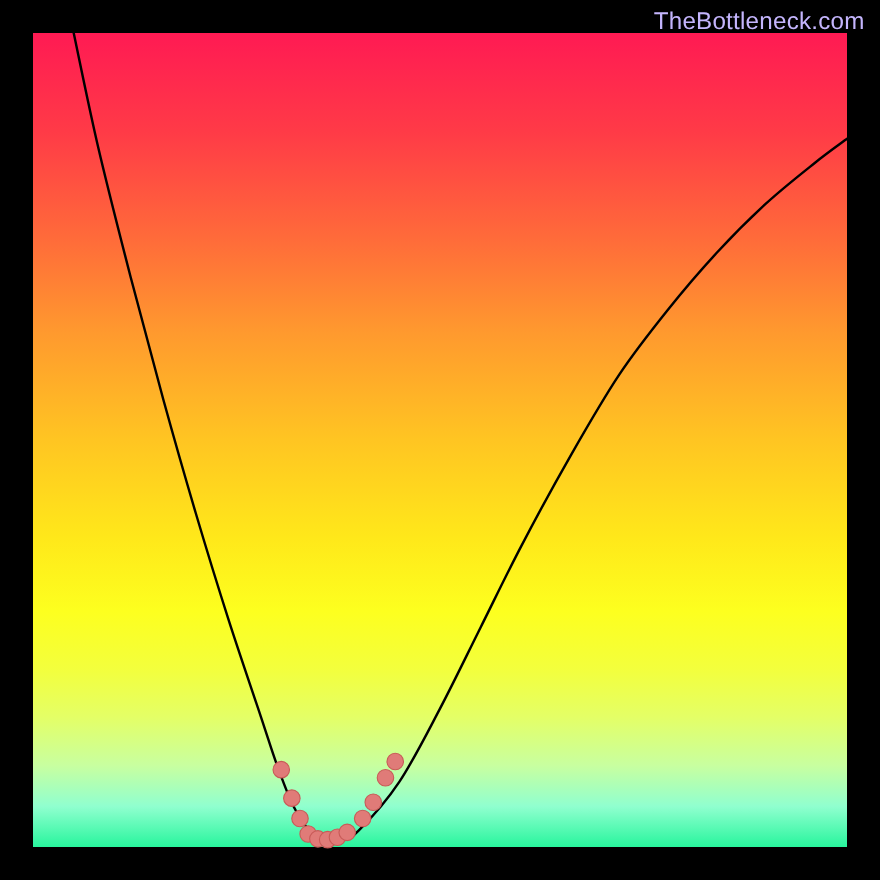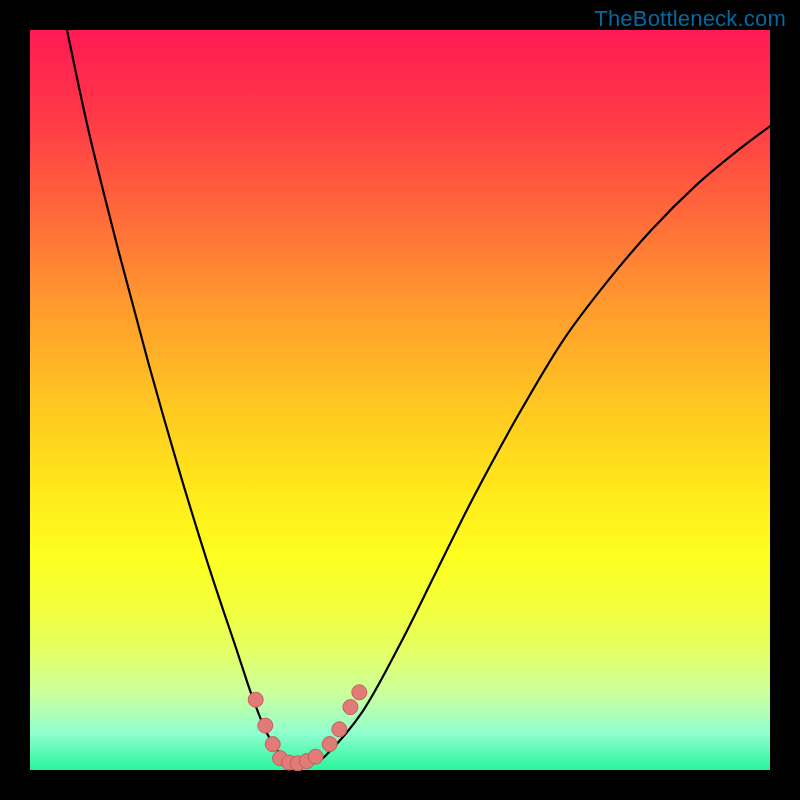--- a/index.html
+++ b/index.html
@@ -37,21 +37,21 @@
       #e4ff66 84%,
       #c8ffa0 90%,
       #90ffcf 95%,
       #28f59d 100%
     );
   }
   .watermark {
     position: absolute;
     top: 6px;
     right: 14px;
-    color: #0369a1;
+    color: #c4b5fd;
     font-size: 22px;
     letter-spacing: 0.2px;
     font-weight: 500;
   }
   svg.curve {
     position: absolute;
     left: 0;
     top: 0;
     width: 740px;
     height: 740px;

